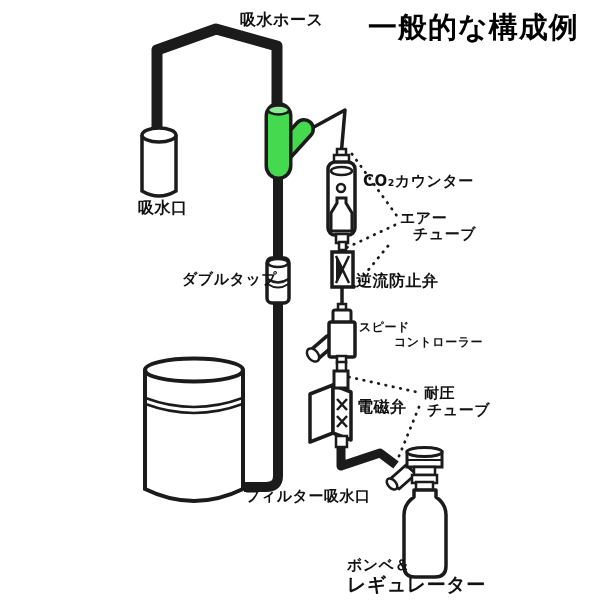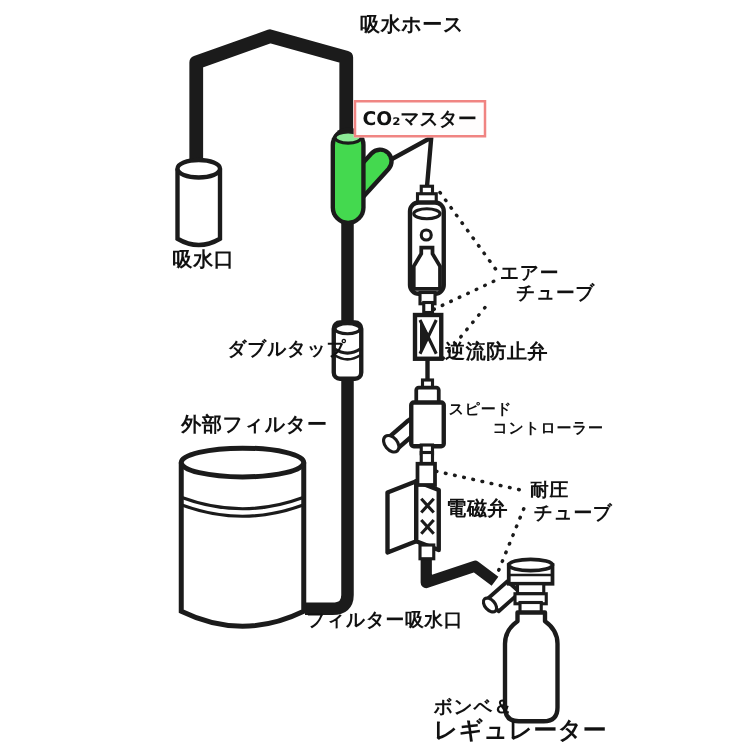--- a/index.html
+++ b/index.html
@@ -121,34 +121,32 @@
 
     <g stroke="#1b1b1b" stroke-width="2.8" stroke-linecap="round" stroke-dasharray="0.5 7">
       <path d="M352,154 L397,216" fill="none"></path>
       <path d="M395,225 L346,248" fill="none"></path>
       <path d="M388,246 L351,291" fill="none"></path>
       <path d="M349,377 L421,393" fill="none"></path>
       <path d="M419,407 L397,461" fill="none"></path>
     </g>
   </svg>
 
+  <div class="title" style="left:368px;top:8px;">一般的な構成例</div>
 
-  <div class="callout">
-    <span class="lbl-in">CO₂マスター</span>
-  </div>
 
-  <div class="lbl" style="left:240px;top:12px;font-size:16px;margin-left:48px;">吸水ホース</div>
+  <div class="lbl" style="left:240px;top:12px;font-size:16px;">吸水ホース</div>
   <div class="lbl" style="left:138px;top:200px;font-size:16px;">吸水口</div>
+  <div class="lbl" style="left:363px;top:174px;font-size:15px;">CO₂カウンター</div>
   <div class="lbl" style="left:400px;top:211px;font-size:15px;">エアー</div>
   <div class="lbl" style="left:413px;top:227px;font-size:15px;">チューブ</div>
   <div class="lbl" style="left:356px;top:256px;font-size:16px;margin-top:17px;">逆流防止弁</div>
   <div class="lbl" style="left:182px;top:272px;font-size:15px;">ダブルタップ</div>
   <div class="lbl" style="left:359px;top:321px;font-size:12px;">スピード</div>
   <div class="lbl" style="left:359px;top:336px;font-size:12px;margin-left:35px;">コントローラー</div>
-  <div class="lbl" style="left:145px;top:332px;font-size:16px;">外部フィルター</div>
   <div class="lbl" style="left:357px;top:399px;font-size:16px;">電磁弁</div>
   <div class="lbl" style="left:424px;top:386px;font-size:15px;font-family:Liberation Serif, serif;">耐圧</div>
   <div class="lbl" style="left:427px;top:403px;font-size:15px;">チューブ</div>
   <div class="lbl" style="left:245px;top:489px;font-size:15px;">フィルター吸水口</div>
   <div class="lbl" style="left:347px;top:558px;font-size:15px;">ボンベ＆</div>
   <div class="lbl" style="left:347px;top:575px;font-size:19px;">レギュレーター</div>
 
 </div>
 
 </body></html>

